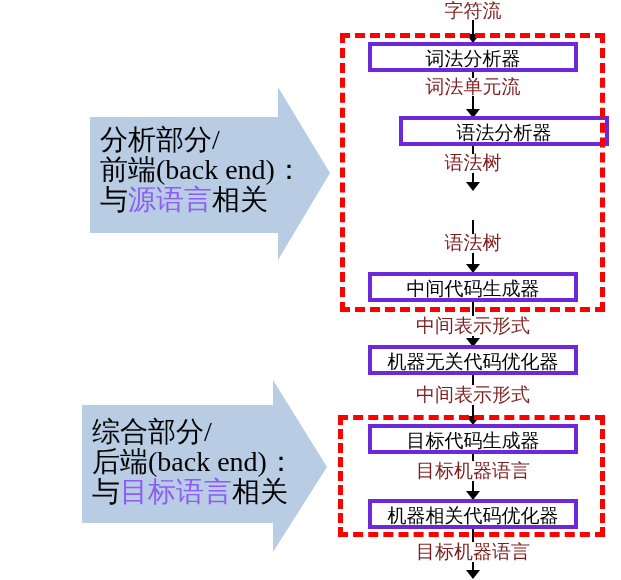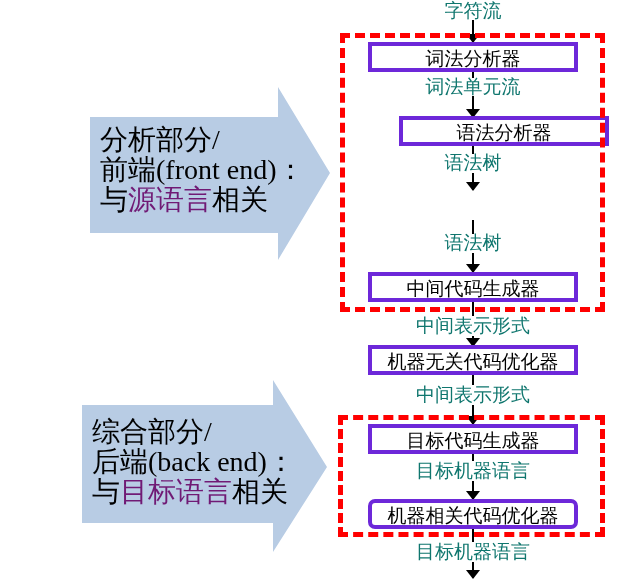--- a/index.html
+++ b/index.html
@@ -12,28 +12,28 @@
   
   .callout{position:absolute;background:#b8cce4;}
   .callout1{left:90px;top:87px;width:240px;height:173px;
     clip-path:polygon(0 30px,188px 30px,188px 0,240px 86px,188px 173px,188px 146px,0 146px);}
   .callout2{left:82px;top:380px;width:245px;height:172px;
     clip-path:polygon(0 25px,191px 25px,191px 0,245px 87px,191px 172px,191px 143px,0 143px);}
   .callout-text{position:absolute;font-family:"Liberation Serif",serif;font-weight:normal;
     font-size:28px;line-height:30px;color:#000;white-space:nowrap;}
   .ct1{left:100px;top:125px;}
   .ct2{left:92px;top:417px;}
-  .red{color:#701a75;}
+  .red{color:#8b5cf6;}
 
   
   .flow-box{position:absolute;left:368px;width:210px;height:30px;box-sizing:border-box;
     background:#fff;border:4px solid #6d28d9;text-align:center;font-size:19px;line-height:26px;
     color:#000;z-index:2;white-space:nowrap;}
   .flow-label{position:absolute;left:368px;width:210px;height:22px;text-align:center;
-    font-size:19px;line-height:22px;color:#0f766e;z-index:2;white-space:nowrap;}
+    font-size:19px;line-height:22px;color:#7f1d1d;z-index:2;white-space:nowrap;}
 
   
   .conn{position:absolute;left:472px;width:2px;background:#000;z-index:1;}
   .conn.head::after{content:"";position:absolute;left:-6px;bottom:-1px;width:0;height:0;
     border-left:7px solid transparent;border-right:7px solid transparent;border-top:9px solid #000;}
 
   
   .dashed{position:absolute;border:5px dashed #ff0000;box-sizing:border-box;z-index:3;
     pointer-events:none;background:transparent;}
   .dashed1{left:340px;top:33px;width:265px;height:279px;}
@@ -41,21 +41,21 @@
 </style>
 </head>
 <body>
 
 <div class="stage">
 
 
   <div class="callout callout1"></div>
   <div class="callout-text ct1">
     <div>分析部分/</div>
-    <div>前端(front end)：</div>
+    <div>前端(back end)：</div>
     <div><span>与</span><span class="red">源语言</span><span>相关</span></div>
   </div>
 
   <div class="callout callout2"></div>
   <div class="callout-text ct2">
     <div>综合部分/</div>
     <div>后端(back end)：</div>
     <div><span>与</span><span class="red">目标语言</span><span>相关</span></div>
   </div>
 
@@ -80,19 +80,19 @@
   <div class="flow-label" style="top:76px;">词法单元流</div>
   <div class="flow-box" style="top:116px;margin-left:31px;">语法分析器</div>
   <div class="flow-label" style="top:152px;">语法树</div>
   <div class="flow-label" style="top:232px;">语法树</div>
   <div class="flow-box" style="top:272px;">中间代码生成器</div>
   <div class="flow-label" style="top:315px;">中间表示形式</div>
   <div class="flow-box" style="top:345px;">机器无关代码优化器</div>
   <div class="flow-label" style="top:384px;">中间表示形式</div>
   <div class="flow-box" style="top:424px;">目标代码生成器</div>
   <div class="flow-label" style="top:460px;">目标机器语言</div>
-  <div class="flow-box" style="top:499px;border-radius:7px;">机器相关代码优化器</div>
+  <div class="flow-box" style="top:499px;">机器相关代码优化器</div>
   <div class="flow-label" style="top:541px;">目标机器语言</div>
 
   <div class="dashed dashed1"></div>
   <div class="dashed dashed2"></div>
 
 </div>
 
 </body></html>

